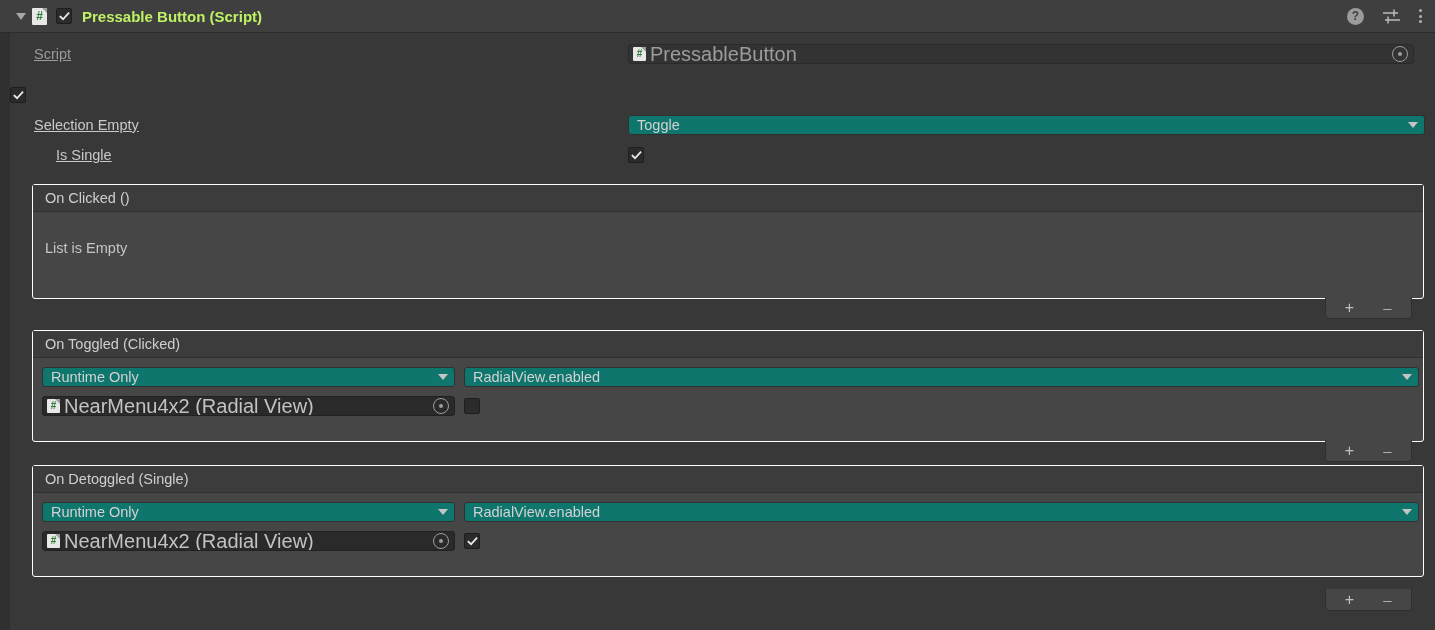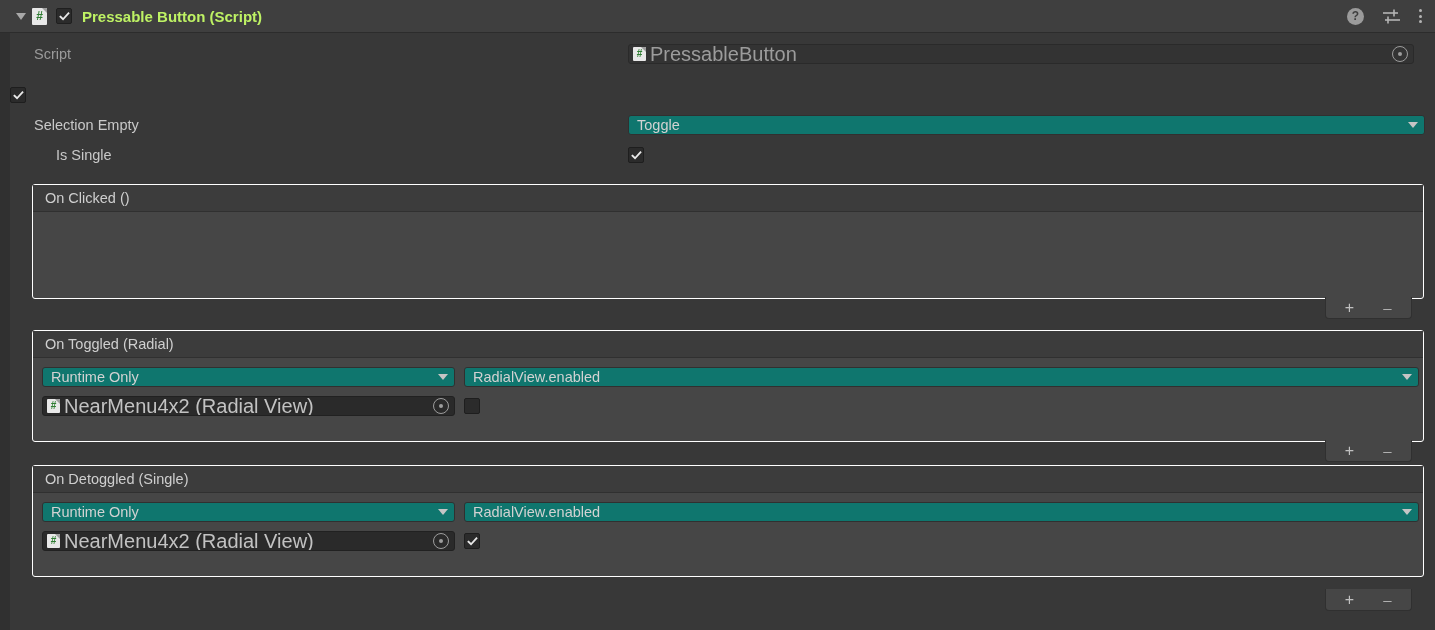--- a/index.html
+++ b/index.html
@@ -137,20 +137,21 @@
     height: 22px;
     display: flex;
     align-items: center;
   }
   .prop-label {
     width: 618px;
     padding-left: 24px;
     box-sizing: border-box;
     color: #c9c9c9;
     white-space: nowrap;
+    text-decoration: underline;
   }
   .prop-label.dim { color: #9a9a9a; }
   .prop-label.indent { padding-left: 46px; }
 
   
   .obj-field {
     height: 20px;
     background: #2a2a2a;
     border: 1px solid #212121;
     border-radius: 3px;
@@ -348,28 +349,31 @@
   <div class="prop-label indent">Is Single</div>
   <div class="cbox">
     <svg class="check-glyph" viewBox="0 0 12 12">
       <path d="M1.6 6.2 L4.4 9 L10.3 2.4" fill="none" stroke="#e9e9e9" stroke-width="2" stroke-linecap="square"></path>
     </svg>
   </div>
 </div>
 
 <div class="event-box" style="left:32px; top:184px; width:1392px; height:115px;">
   <div class="event-title">On Clicked ()</div>
+  <div class="event-body" style="height:86px;">
+    <div class="list-empty">List is Empty</div>
+  </div>
 </div>
 <div class="pm-footer" style="left:1325px; top:297px; width:87px;">
   <span class="pm-btn">+</span>
   <span class="pm-btn minus">–</span>
 </div>
 
 <div class="event-box" style="left:32px; top:330px; width:1392px; height:112px;">
-  <div class="event-title">On Toggled (Radial)</div>
+  <div class="event-title">On Toggled (Clicked)</div>
   <div class="event-body" style="height:83px;">
 
     <div style="position:absolute; left:9px; top:9px; display:flex; align-items:center;">
       <div class="dropdown" style="width:413px;">
         <span class="dd-text">Runtime Only</span>
         <div class="dd-arrow"></div>
       </div>
       <div class="dropdown" style="width:955px; margin-left:9px;">
         <span class="dd-text">RadialView.enabled</span>
         <div class="dd-arrow"></div>

